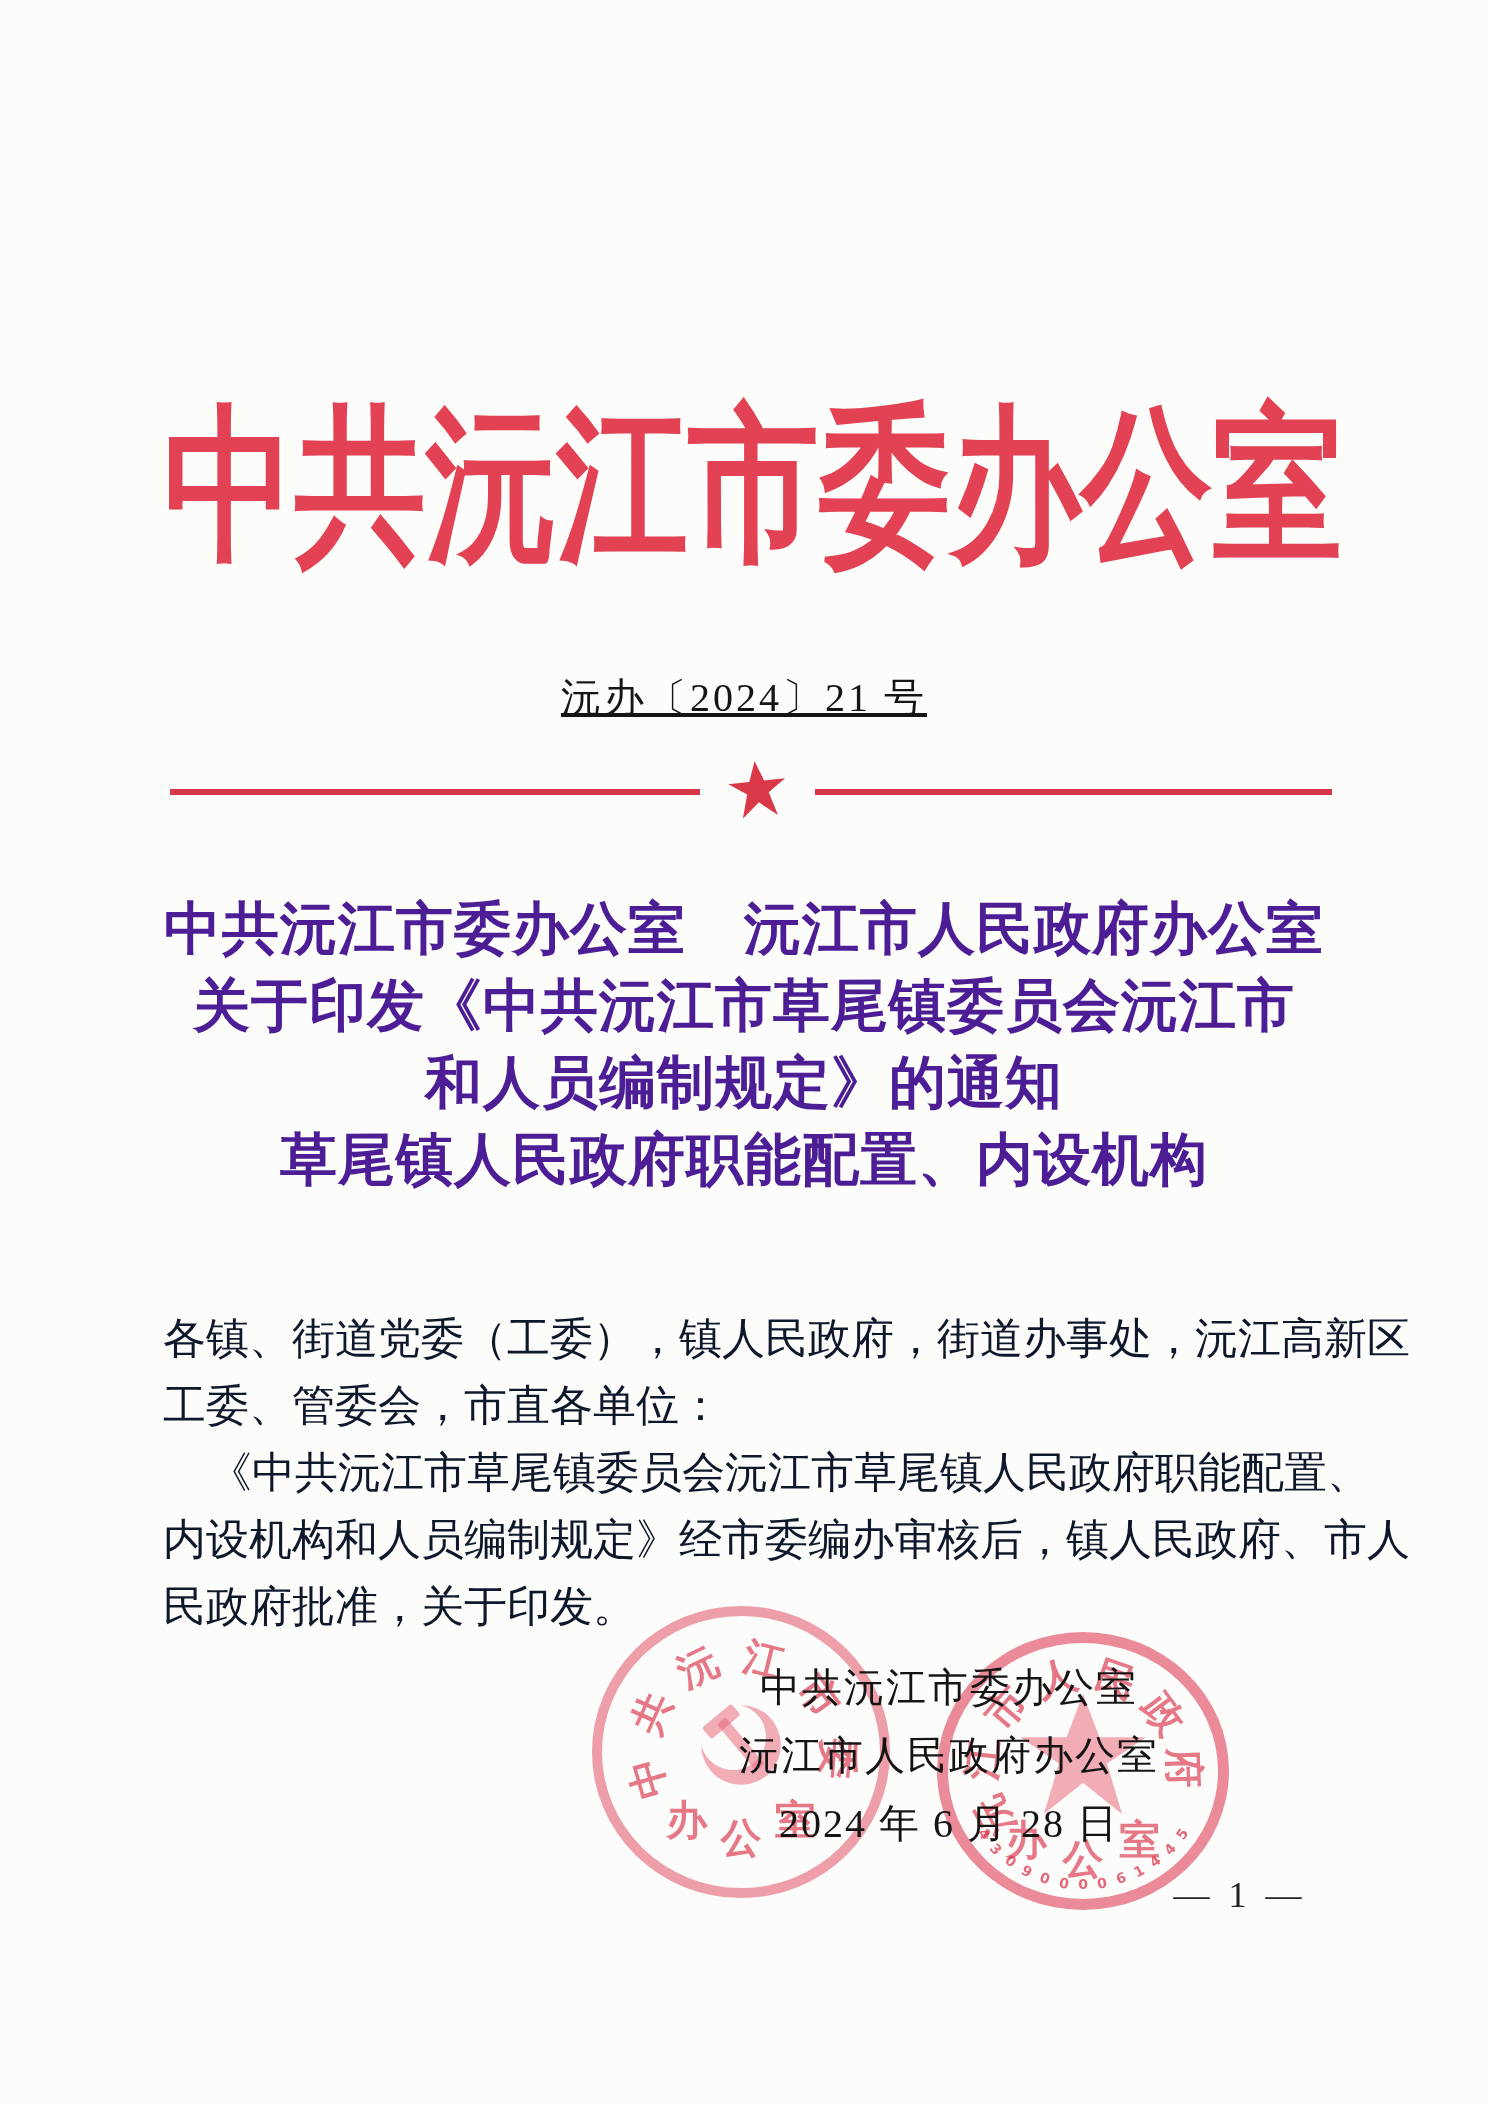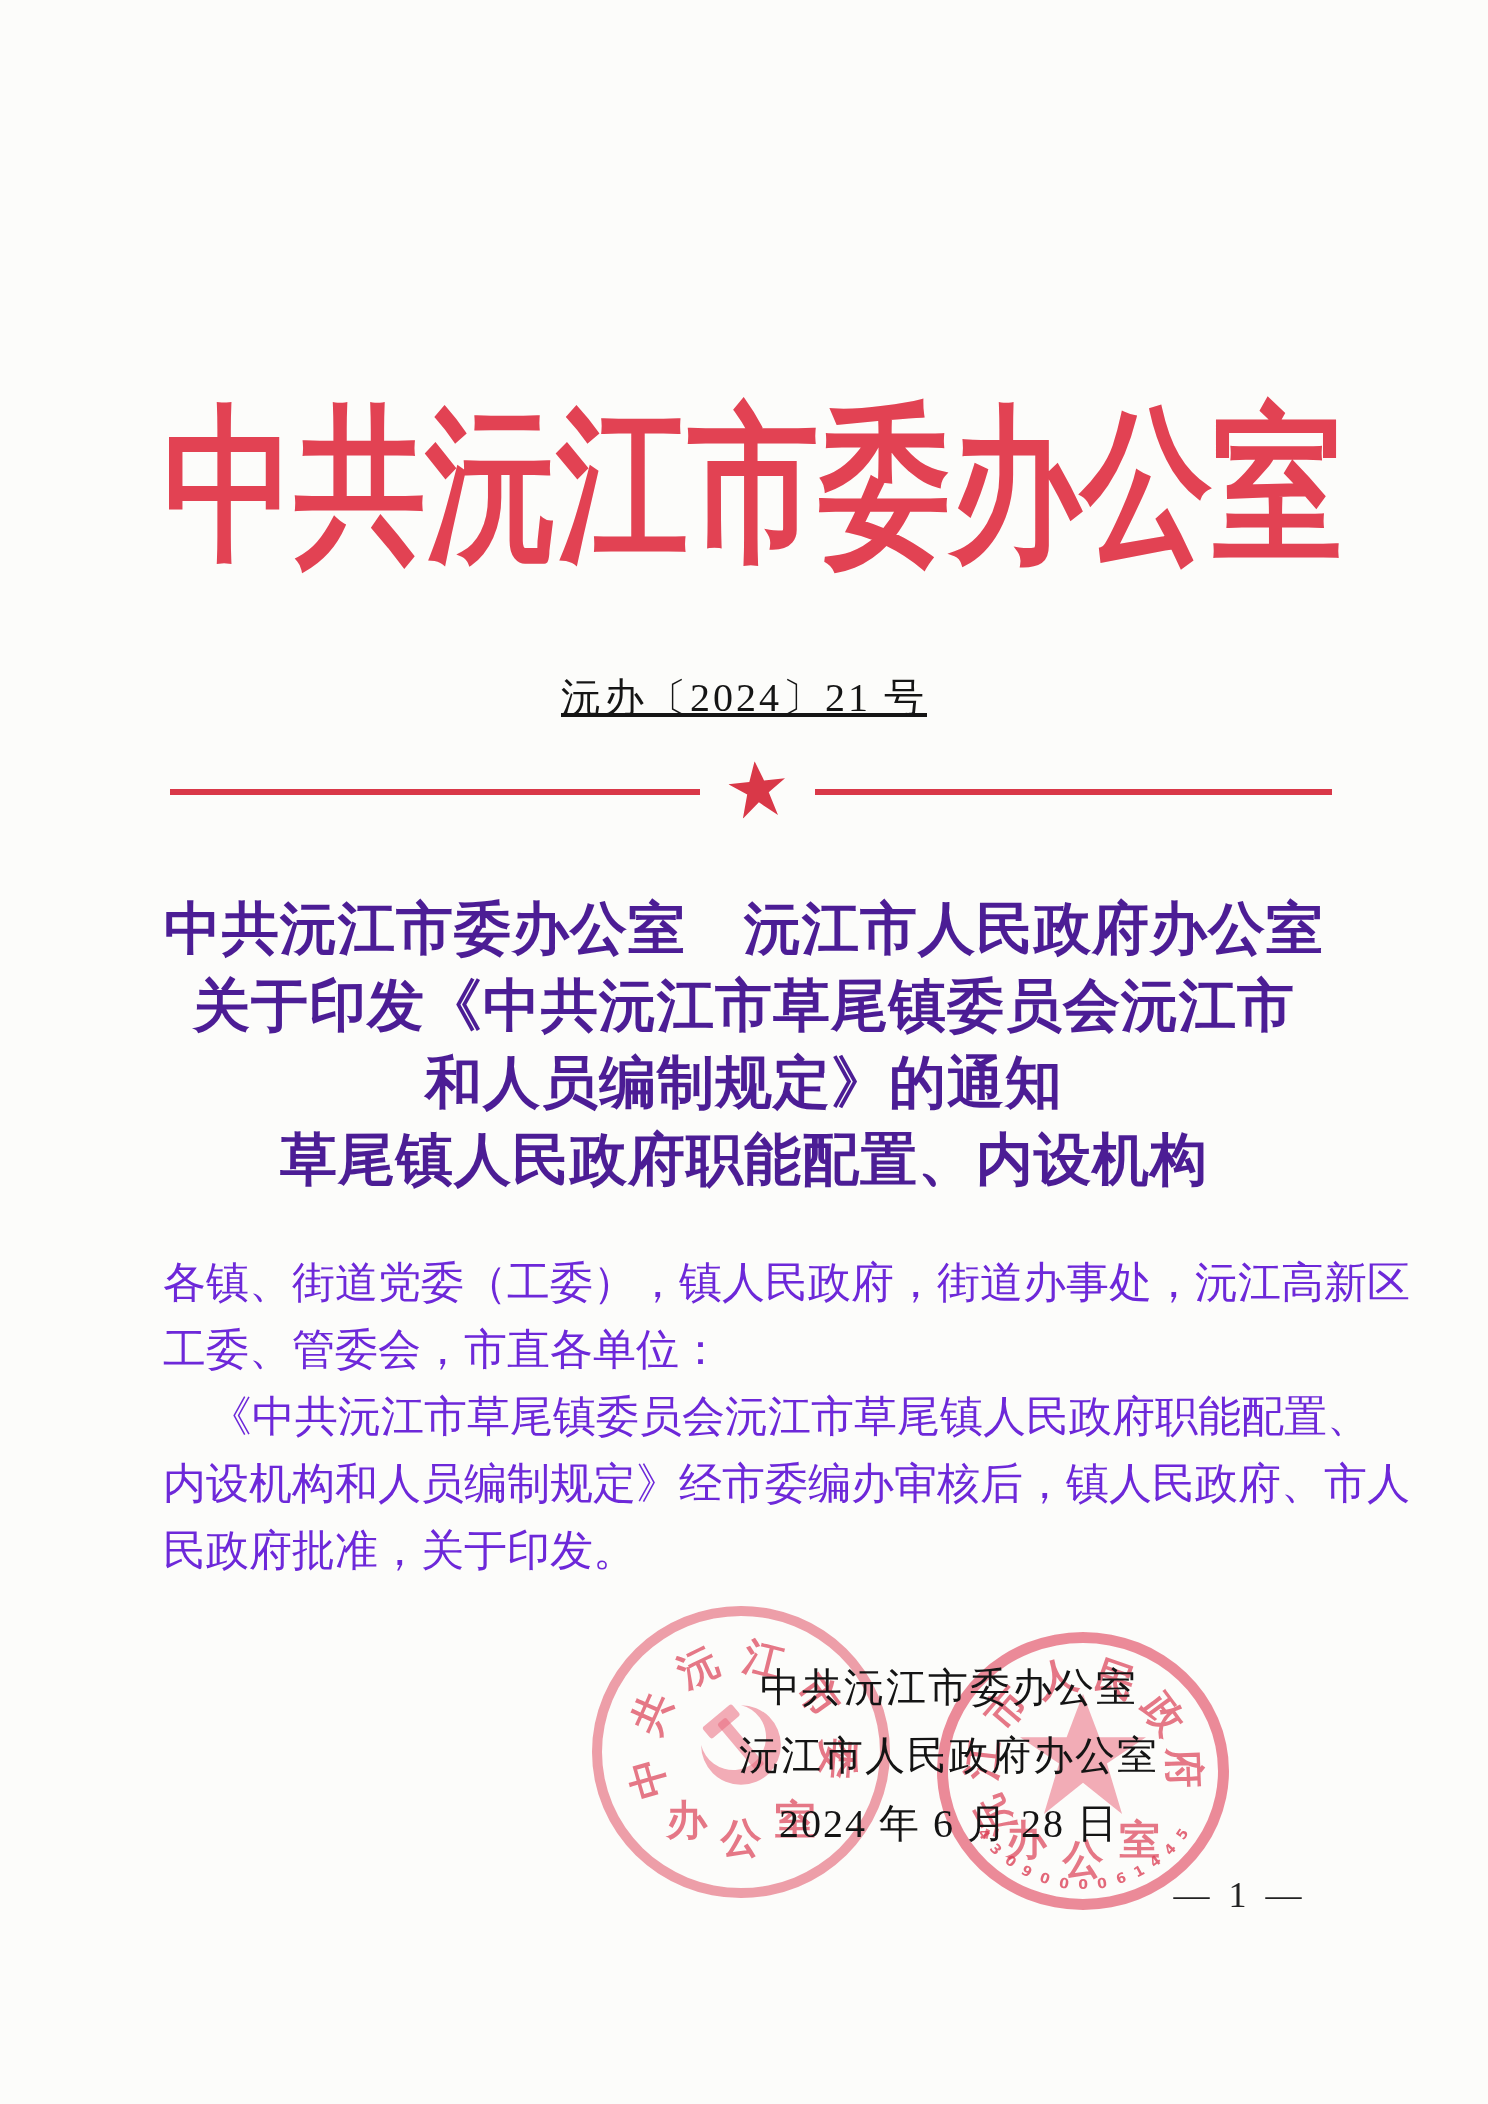--- a/index.html
+++ b/index.html
@@ -30,22 +30,22 @@
     clip-path:polygon(50% 0%, 63% 36%, 100% 36%, 69% 58%, 81% 100%, 50% 74%, 19% 100%, 31% 58%, 0% 36%, 37% 36%);
   }
   
   .doc-title {
     position:absolute; top:890px; left:0; width:100%;
     text-align:center; font-weight:bold;
     font-size:57px; line-height:77px; letter-spacing:1px; color:#4c1d95;
   }
   
   .body-text {
-    position:absolute; left:163px; top:1249px; width:1180px;
-    font-size:43px; line-height:67px; color:#6d28d9;
+    position:absolute; left:163px; top:1305px; width:1180px;
+    font-size:43px; line-height:67px; color:#0f172a;
   }
   .body-line { white-space:nowrap; }
   .body-line.indent { padding-left:46px; }
   
   .signature {
     position:absolute; left:664px; top:1654px; width:570px;
     text-align:center; font-size:40px; line-height:68px;
     letter-spacing:2px; color:#141414; z-index:3;
   }
   

